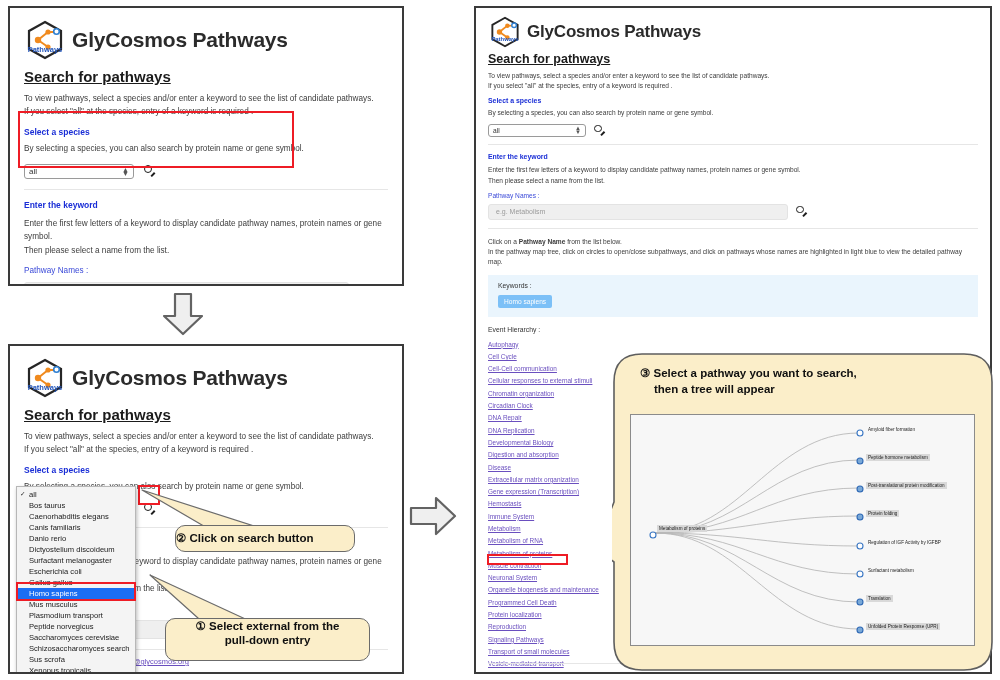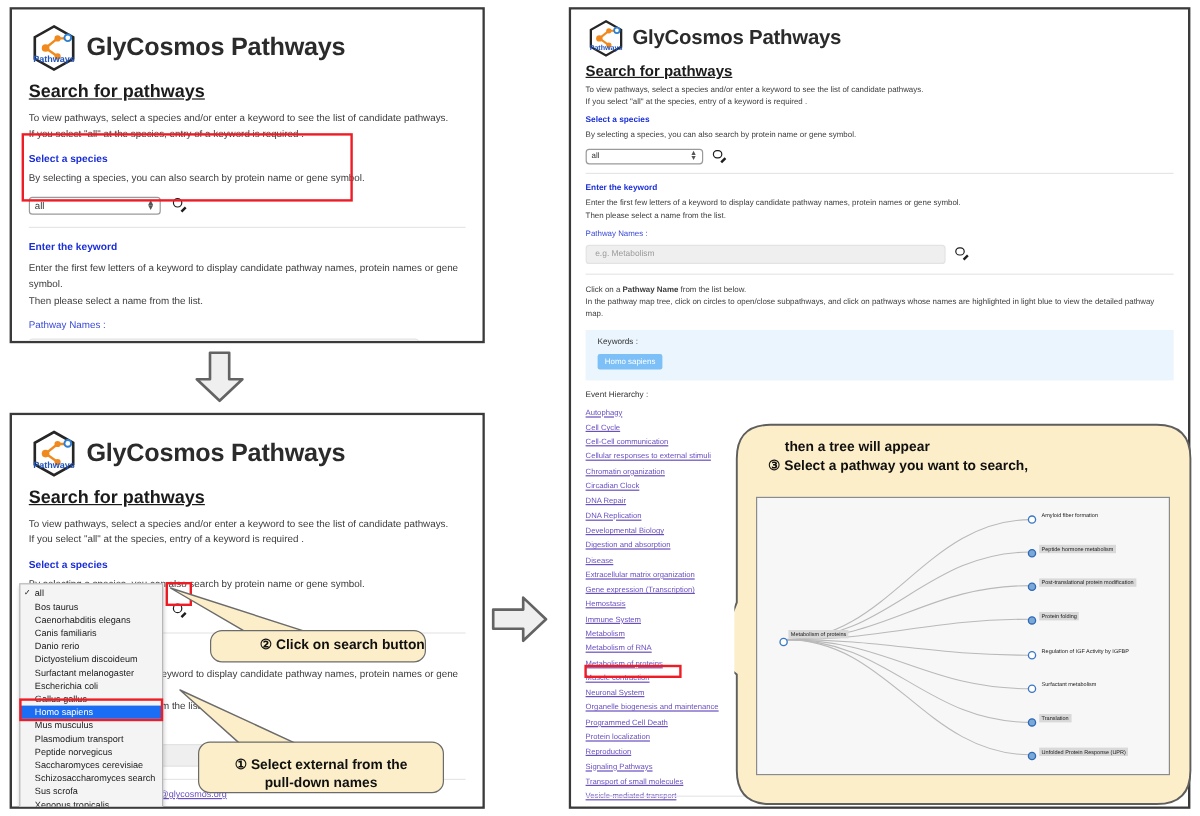--- a/index.html
+++ b/index.html
@@ -42,21 +42,21 @@
   }
   .textinput {
     background:#efefef; border:1px solid #e3e3e3; border-radius:3px; color:#9a9a9a;
     display:flex; align-items:center;
   }
   .redbox { position:absolute; border:2px solid #ee1c25; pointer-events:none; }
   
   .callout {
     position:absolute; background:#fbeec9; border:1.5px solid #6b6b6b;
     border-radius:10px; color:#101010; font-weight:bold;
-    display:flex; align-items:center; justify-content:flex-end; text-align:center;
+    display:flex; align-items:center; justify-content:flex-start; text-align:center;
     line-height:1.25;
   }
   .ptr { position:absolute; }
   
   .evlink { color:#6a4fbf; text-decoration:underline; display:block; }
   
   .bigarrow { position:absolute; }
   
   .treebox { position:absolute; background:#f7f7f7; border:1px solid #8b8b8b; }
   .tnode-label { position:absolute; color:#1c1c1c; white-space:nowrap; }
@@ -238,21 +238,21 @@
 <div class="ptr" style="left:148px; top:573px;">
   <svg width="120" height="58" viewBox="0 0 120 58">
     <polygon points="2,2 106,50 60,54" fill="#fbeec9" stroke="#6b6b6b" stroke-width="1.2" stroke-linejoin="round"></polygon>
   </svg>
 </div>
 <div class="callout" style="left:165px; top:618px; width:205px; height:43px; font-size:11.5px; flex-direction:column;">
   <div>
     <span>①</span>
     <span>Select external from the</span>
   </div>
-  <div>pull-down names</div>
+  <div>pull-down entry</div>
 </div>
 
 <div class="bigarrow" style="left:409px; top:495px;">
   <svg width="48" height="42" viewBox="0 0 48 42">
     <polygon points="2,13 27,13 27,3 46,21 27,39 27,29 2,29" fill="#efefef" stroke="#636363" stroke-width="2.2" stroke-linejoin="round"></polygon>
   </svg>
 </div>
 
 <div class="panel" style="left:474px; top:6px; width:518px; height:668px;">
   <div class="app" style="padding:6px 12px;">
@@ -366,25 +366,25 @@
   <div class="redbox" style="left:11px; top:546px; width:81px; height:11px; z-index:9;"></div>
 </div>
 
 <div style="position:absolute; left:612px; top:352px; width:382px; height:320px; z-index:8;">
   <svg width="382" height="320" viewBox="0 0 382 320" style="position:absolute; left:0; top:0;">
     <path d="M 30 2 L 352 2 Q 380 2 380 30 L 380 290 Q 380 318 352 318 L 30 318
              Q 2 318 2 290 L 2 210 L -16 196 L 2 150 L 2 30 Q 2 2 30 2 Z" fill="#fbeec9" stroke="#5e5e5e" stroke-width="1.6" stroke-linejoin="round"></path>
   </svg>
   <div style="position:absolute; left:28px; top:14px; font-size:11.5px; font-weight:bold;
               color:#101010; line-height:1.35;">
-    <div style="margin-left:14px;">then a tree will appear</div>
     <div>
       <span>③</span>
       <span>Select a pathway you want to search,</span>
     </div>
+    <div style="margin-left:14px;">then a tree will appear</div>
   </div>
 
   <div class="treebox" style="left:18px; top:62px; width:345px; height:232px;">
     <svg width="345" height="232" viewBox="0 0 345 232" style="position:absolute; left:0; top:0;">
       <g fill="none" stroke="#b9b9b9" stroke-width="0.9">
         <path d="M 24 118 C 110 118 140 18 228 18"></path>
         <path d="M 24 118 C 110 118 140 45 228 45"></path>
         <path d="M 24 118 C 110 118 140 73 228 73"></path>
         <path d="M 24 118 C 110 118 140 101 228 101"></path>
         <path d="M 24 118 C 110 118 140 131 228 131"></path>

